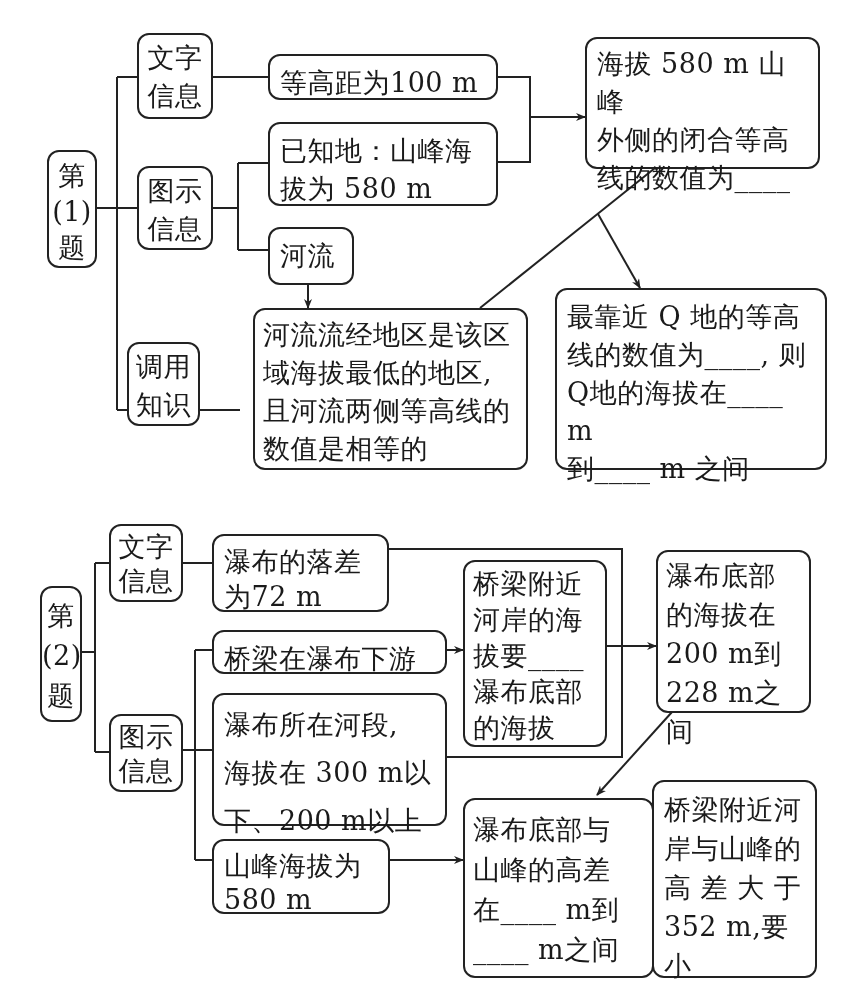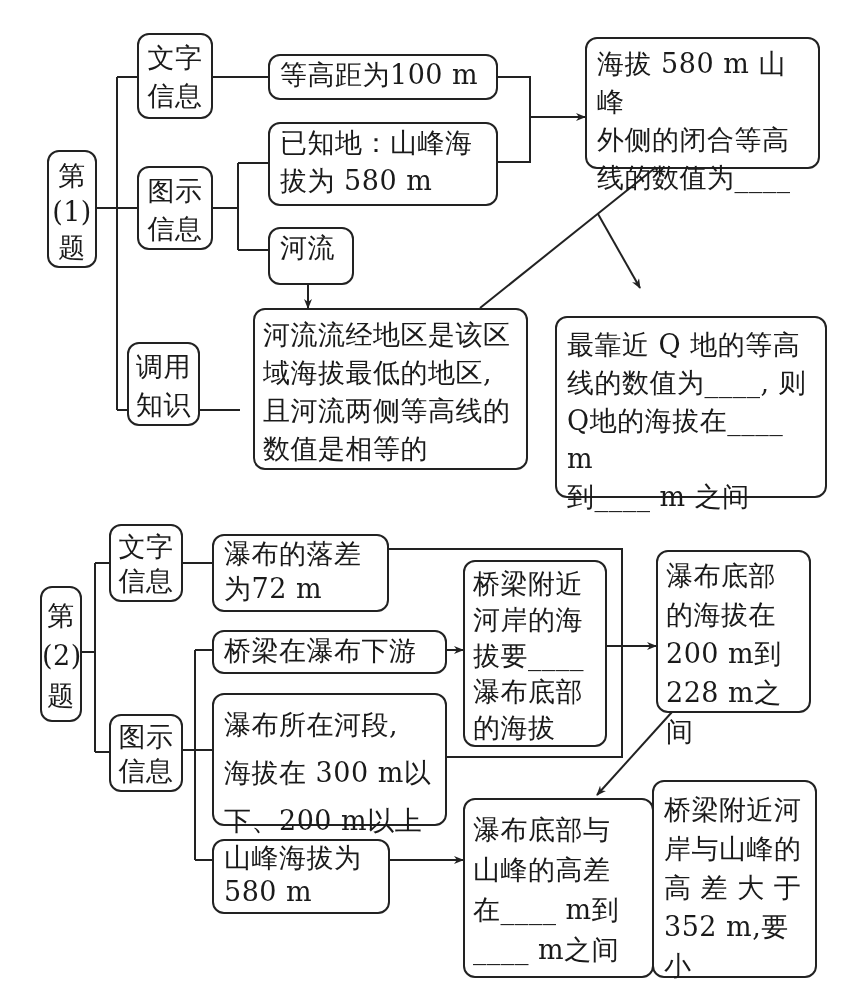--- a/index.html
+++ b/index.html
@@ -1,19 +1,19 @@
 <!DOCTYPE html>
 <html><head>
 <meta charset="utf-8">
 <style>
   html, body { margin:0; padding:0; background:#ffffff; }
   body { width:857px; height:990px; position:relative; overflow:hidden;
          font-family:"DejaVu Serif","Liberation Serif",serif; color:#1a1a1a; }
   .box { position:absolute; border:2px solid #222; border-radius:12px; background:#fff;
-         box-sizing:border-box; font-size:27px; line-height:38px; padding:0 10px;
+         box-sizing:border-box; font-size:27px; line-height:38px; padding:8px 10px;
          white-space:pre-wrap; letter-spacing:0.5px; }
   .vbox { text-align:center; padding:4px 6px; }
   svg#lines { position:absolute; left:0; top:0; }
   svg#lines line, svg#lines polyline { stroke:#222; stroke-width:2; fill:none; }
 </style>
 </head>
 <body>
 
 <svg id="lines" width="857" height="990">
   <defs>
@@ -73,21 +73,21 @@
 <div class="box" style="left:268px;top:122px;width:230px;height:84px;">已知地：山峰海
 拔为 580 m</div>
 <div class="box" style="left:268px;top:227px;width:86px;height:58px;">河流</div>
 <div class="box" style="left:226px;top:308px;width:275px;height:162px;padding:6px 8px;margin-left:27px;">河流流经地区是该区
 域海拔最低的地区,
 且河流两侧等高线的
 数值是相等的</div>
 <div class="box" style="left:585px;top:37px;width:235px;height:132px;padding:6px 10px;">海拔 580 m 山峰
 外侧的闭合等高
 线的数值为____</div>
-<div class="box" style="left:555px;top:288px;width:272px;height:182px;padding:8px 10px;margin-top:28px;">最靠近 Q 地的等高
+<div class="box" style="left:555px;top:288px;width:272px;height:182px;padding:8px 10px;">最靠近 Q 地的等高
 线的数值为____, 则
 Q地的海拔在____ m
 到____ m 之间</div>
 
 <div class="box vbox" style="left:40px;top:586px;width:42px;height:136px;line-height:40px;padding:8px 0;">第
 (2)
 题</div>
 <div class="box vbox" style="left:109px;top:524px;width:74px;height:78px;line-height:34px;">文字
 信息</div>
 <div class="box vbox" style="left:109px;top:714px;width:74px;height:78px;line-height:34px;">图示

